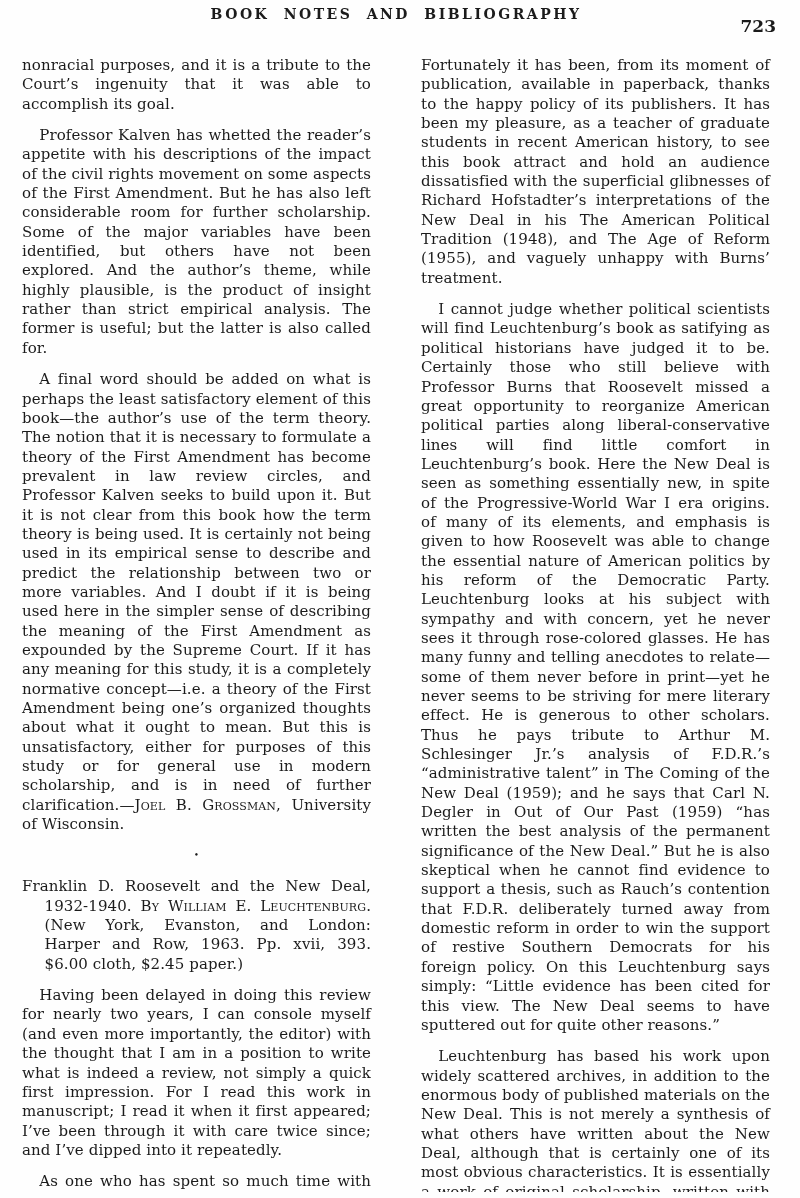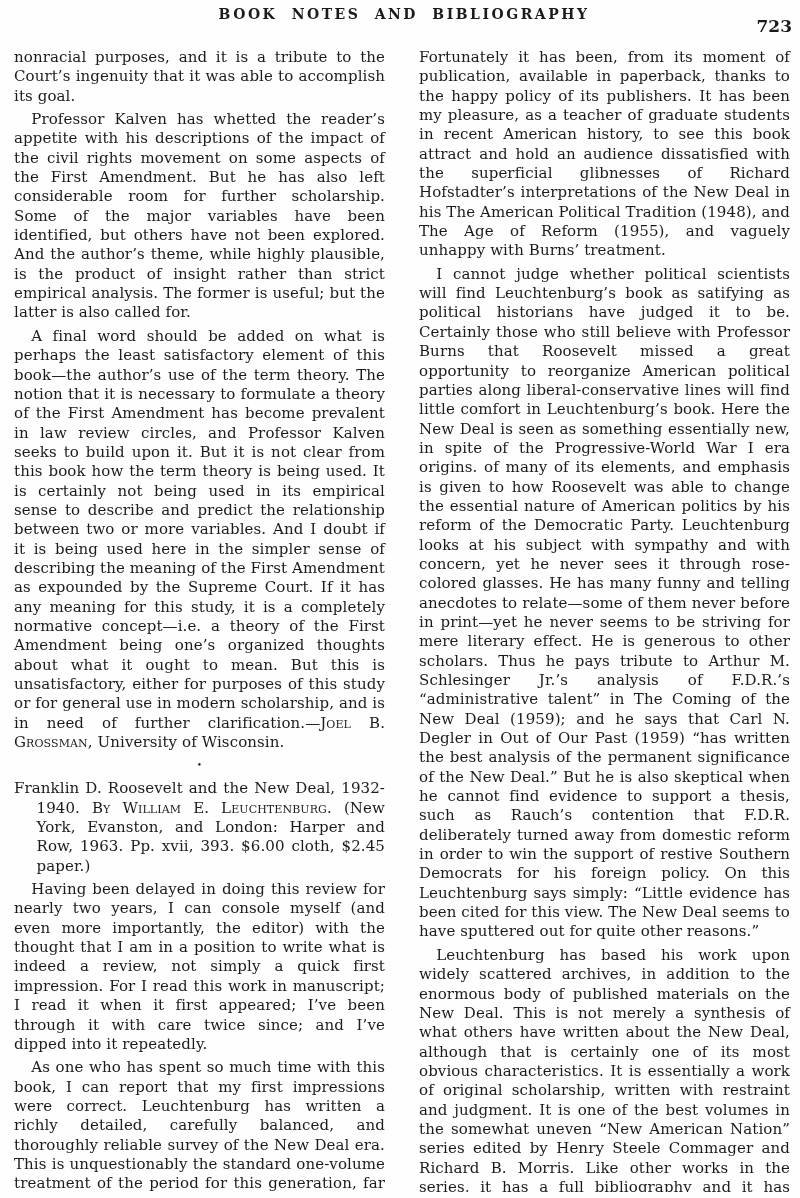--- a/index.html
+++ b/index.html
@@ -8,21 +8,21 @@
     background: #ffffff;
   }
   .page {
     position: relative;
     width: 800px;
     height: 1198px;
     box-sizing: border-box;
     background: #fefefe;
     color: #1b1b1b;
     font-family: "DejaVu Serif", serif;
-    padding: 6px 2px 8px 10px;
+    padding: 6px 18px 8px 10px;
     overflow: hidden;
   }
   .header {
     position: relative;
     height: 24px;
   }
   .running-title {
     position: absolute;
     left: 0; right: 0;
     top: 0;
@@ -48,21 +48,21 @@
   }
   .column {
     width: 379px;
     height: 1148px;
     overflow: hidden;
     text-align: justify;
     font-size: 15px;
     line-height: 19.35px;
     letter-spacing: 0.1px;
   }
-  p.para { margin: 4px; }
+  p.para { margin: 12px; }
   p.para.indent { text-indent: 1.15em; }
   p.para.continuation { text-indent: 0; }
   p.para.citation {
     padding-left: 1.5em;
     text-indent: -1.5em;
   }
   .separator {
     height: 19px;
     line-height: 19px;
     text-align: center;

